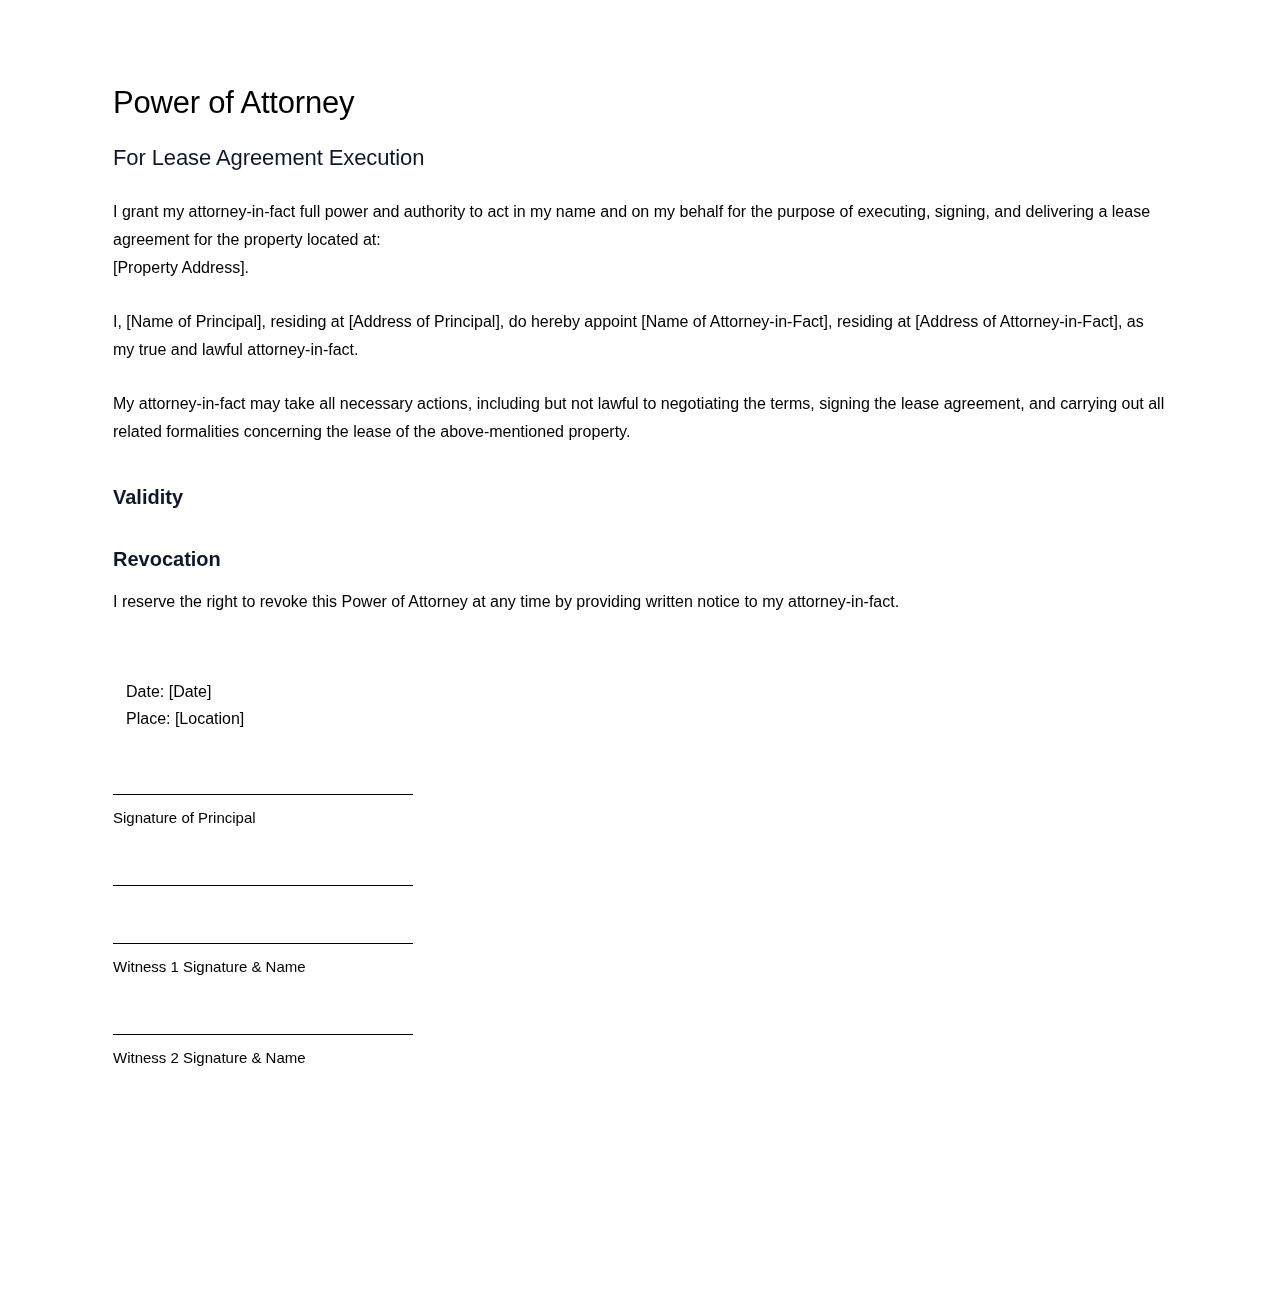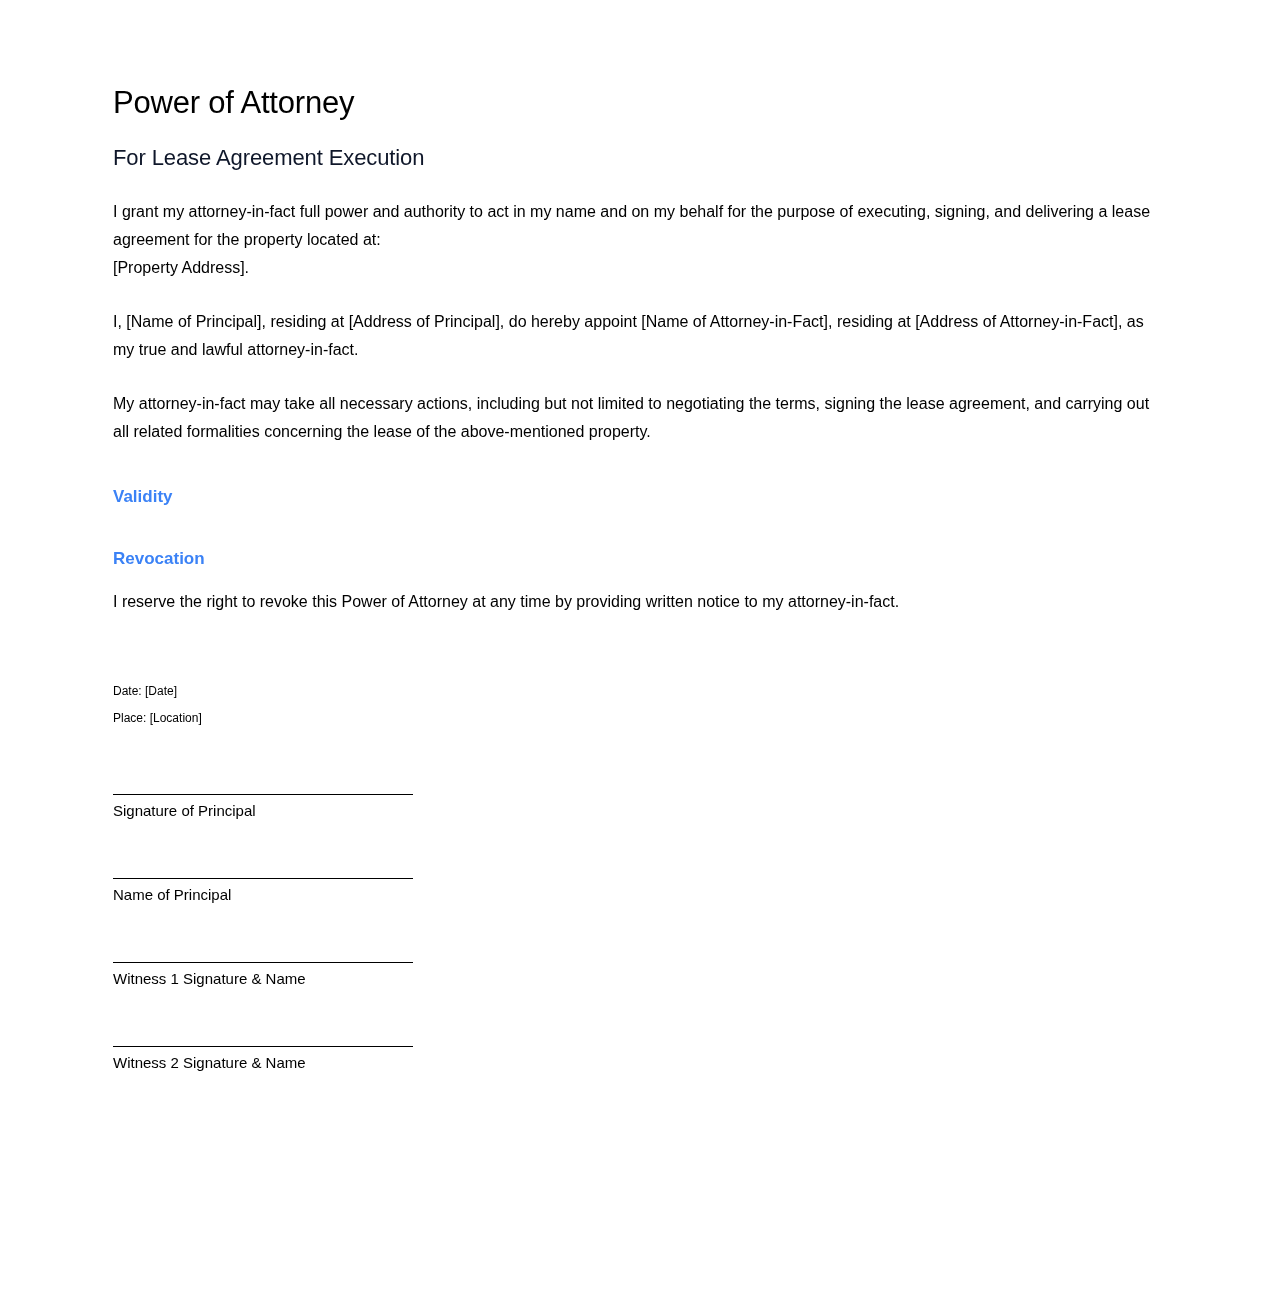--- a/index.html
+++ b/index.html
@@ -43,96 +43,95 @@
     color: #0f172a;
   }
   .para {
     font-size: 16px;
     line-height: 28px;
     margin: 26px 0 0 0;
     color: #000000;
     text-align: left;
   }
   .section-heading {
-    font-size: 17px;
+    font-size: 20px;
     font-weight: bold;
     line-height: 22px;
     margin: 40px 0 0 0;
-    color: #3b82f6;
+    color: #0f172a;
   }
   .section-heading + .para {
     margin-top: 18px;
   }
   .meta-block {
-    font-size: 12px;
+    font-size: 16px;
     line-height: 27px;
-    margin: 62px 0 0 0;
+    margin: 62px 0 0 13px;
     color: #000000;
   }
   .sig-group {
     margin-top: 62px;
   }
   .sig-block {
     margin-top: 57px;
   }
   .sig-block:first-child {
     margin-top: 0;
   }
   .sig-line {
     width: 300px;
     height: 0;
     border-top: 1px solid #000000;
     margin: 0 0 0 0;
   }
   .sig-label {
     font-size: 15px;
     line-height: 20px;
-    margin: 6px 0 0 0;
+    margin: 13px 0 0 0;
     color: #000000;
   }
 </style>
 </head>
 <body>
 
 <div class="page">
   <div class="doc">
 
     <h1 class="doc-title">Power of Attorney</h1>
 
     <h2 class="doc-subtitle">For Lease Agreement Execution</h2>
 
     <p class="para">
       <span>I grant my attorney-in-fact full power and authority to act in my name and on my behalf for the purpose of executing, signing, and delivering a lease agreement for the property located at:</span><br>
       <span>[Property Address].</span>
     </p>
 
     <p class="para">I, [Name of Principal], residing at [Address of Principal], do hereby appoint [Name of Attorney-in-Fact], residing at [Address of Attorney-in-Fact], as my true and lawful attorney-in-fact.</p>
 
-    <p class="para">My attorney-in-fact may take all necessary actions, including but not limited to negotiating the terms, signing the lease agreement, and carrying out all related formalities concerning the lease of the above-mentioned property.</p>
+    <p class="para">My attorney-in-fact may take all necessary actions, including but not lawful to negotiating the terms, signing the lease agreement, and carrying out all related formalities concerning the lease of the above-mentioned property.</p>
 
     <h3 class="section-heading">Validity</h3>
 
     <h3 class="section-heading">Revocation</h3>
     <p class="para">I reserve the right to revoke this Power of Attorney at any time by providing written notice to my attorney-in-fact.</p>
 
     <div class="meta-block">
       <div>Date: [Date]</div>
       <div>Place: [Location]</div>
     </div>
 
     <div class="sig-group">
 
       <div class="sig-block">
         <div class="sig-line"></div>
         <div class="sig-label">Signature of Principal</div>
       </div>
 
       <div class="sig-block">
         <div class="sig-line"></div>
-        <div class="sig-label">Name of Principal</div>
       </div>
 
       <div class="sig-block">
         <div class="sig-line"></div>
         <div class="sig-label">Witness 1 Signature &amp; Name</div>
       </div>
 
       <div class="sig-block">
         <div class="sig-line"></div>
         <div class="sig-label">Witness 2 Signature &amp; Name</div>

